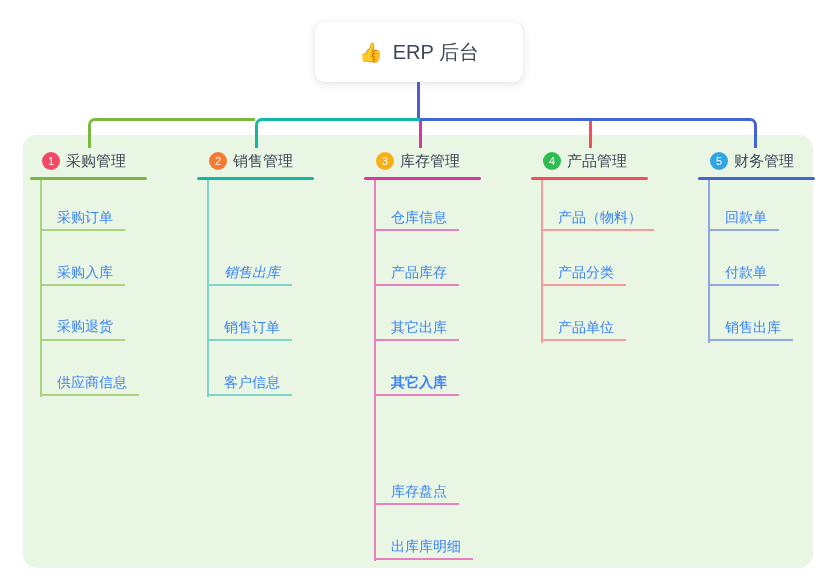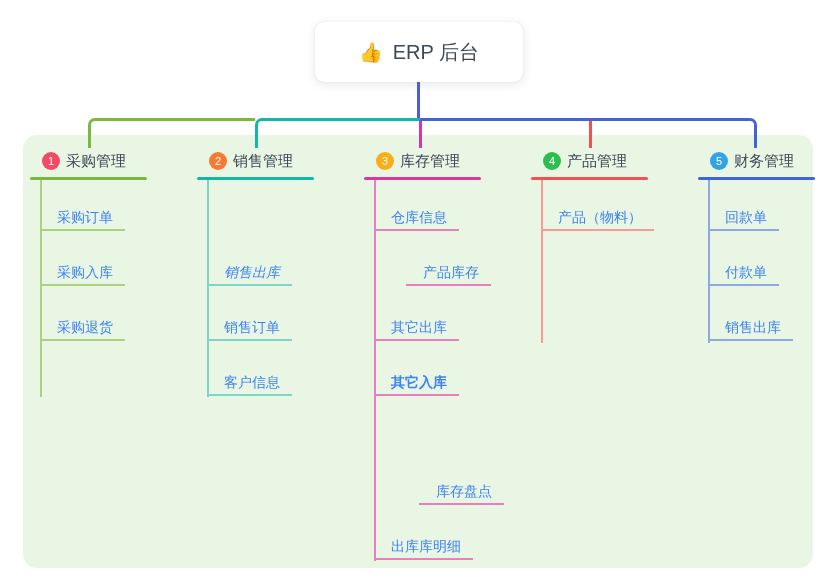--- a/index.html
+++ b/index.html
@@ -59,21 +59,21 @@
     position:absolute;left:calc(var(--L) + 10px);top:180px;width:2px;
     background:var(--child-line);
   }
   .sp-3{height:163px;} .sp-4{height:217px;} .sp-7{height:381px;}
   .child{
     position:absolute;left:calc(var(--L) + 10px);height:24px;line-height:24px;
     padding:0 12px 0 17px;border-bottom:2px solid var(--child-line);
     font-size:14px;color:#3b82f6;white-space:nowrap;
   }
   .r0{top:205px;} .r1{top:260px;} .r2{top:315px;} .r3{top:370px;}
-  .r4{top:424px;} .r5{top:479px;margin-left:45px;} .r6{top:534px;}
+  .r4{top:424px;} .r5{top:479px;} .r6{top:534px;}
 </style>
 </head>
 <body>
 
 <div class="panel" style="background: rgb(233, 246, 227);"></div>
 
 <div class="root-card">
   <span class="root-icon">👍</span>
   <span>ERP 后台</span>
 </div>
@@ -87,21 +87,22 @@
 
 <div class="b1" style="position: absolute; inset: 0px; pointer-events: none; --line: #7ab840; --child-line: #a9d37e; --badge: #f24a64;">
   <div class="head" style="pointer-events:auto;">
     <span class="badge">1</span>
     <span>采购管理</span>
   </div>
   <div class="b-under"></div>
   <div class="spine sp-4"></div>
   <div class="child r0" style="pointer-events:auto;">采购订单</div>
   <div class="child r1" style="pointer-events:auto;text-align:right;">采购入库</div>
-  <div class="child r2" style="pointer-events:auto;">采购退货</div>
+  <div class="child r2" style="pointer-events:auto;font-family:Liberation Mono, monospace;">采购退货</div>
+  <div class="child r3" style="pointer-events:auto;">供应商信息</div>
 </div>
 
 <div class="b2" style="position: absolute; inset: 0px; pointer-events: none; --line: #12b8a6; --child-line: #7fd5c8; --badge: #f57b35;">
   <div class="head" style="pointer-events:auto;">
     <span class="badge">2</span>
     <span>销售管理</span>
   </div>
   <div class="b-under"></div>
   <div class="spine sp-4"></div>
   <div class="child r1" style="pointer-events:auto;font-style:italic;">销售出库</div>
@@ -110,35 +111,37 @@
 </div>
 
 <div class="b3" style="position: absolute; inset: 0px; pointer-events: none; --line: #d8389e; --child-line: #e77fc1; --badge: #f9ae17;">
   <div class="head" style="pointer-events:auto;">
     <span class="badge">3</span>
     <span>库存管理</span>
   </div>
   <div class="b-under"></div>
   <div class="spine sp-7"></div>
   <div class="child r0" style="pointer-events:auto;">仓库信息</div>
-  <div class="child r1" style="pointer-events:auto;margin-left:32px;">产品库存</div>
+  <div class="child r1" style="pointer-events:auto;">产品库存</div>
   <div class="child r2" style="pointer-events:auto;">其它出库</div>
   <div class="child r3" style="pointer-events:auto;font-weight:bold;">其它入库</div>
   <div class="child r5" style="pointer-events:auto;">库存盘点</div>
   <div class="child r6" style="pointer-events:auto;">出库库明细</div>
 </div>
 
 <div class="b4" style="position: absolute; inset: 0px; pointer-events: none; --line: #f15156; --child-line: #f79a9c; --badge: #2dbd51;">
   <div class="head" style="pointer-events:auto;">
     <span class="badge">4</span>
     <span>产品管理</span>
   </div>
   <div class="b-under"></div>
   <div class="spine sp-3"></div>
   <div class="child r0" style="pointer-events:auto;">产品（物料）</div>
+  <div class="child r1" style="pointer-events:auto;">产品分类</div>
+  <div class="child r2" style="pointer-events:auto;">产品单位</div>
 </div>
 
 <div class="b5" style="position: absolute; inset: 0px; pointer-events: none; --line: #4165d4; --child-line: #8fa8e3; --badge: #31a5e3;">
   <div class="head" style="pointer-events:auto;">
     <span class="badge">5</span>
     <span>财务管理</span>
   </div>
   <div class="b-under"></div>
   <div class="spine sp-3"></div>
   <div class="child r0" style="pointer-events:auto;">回款单</div>

